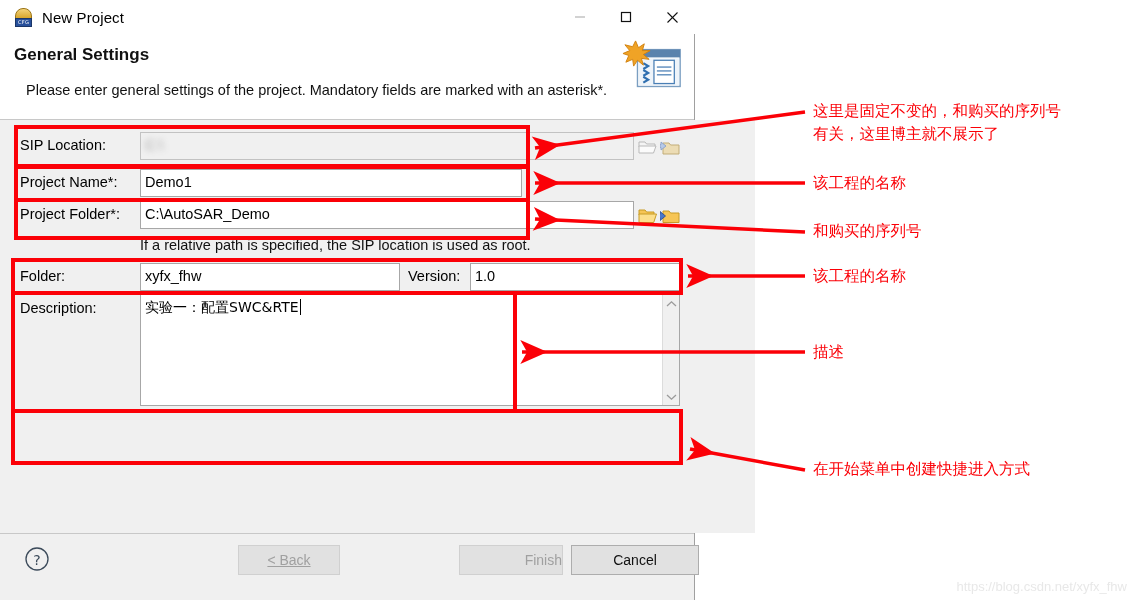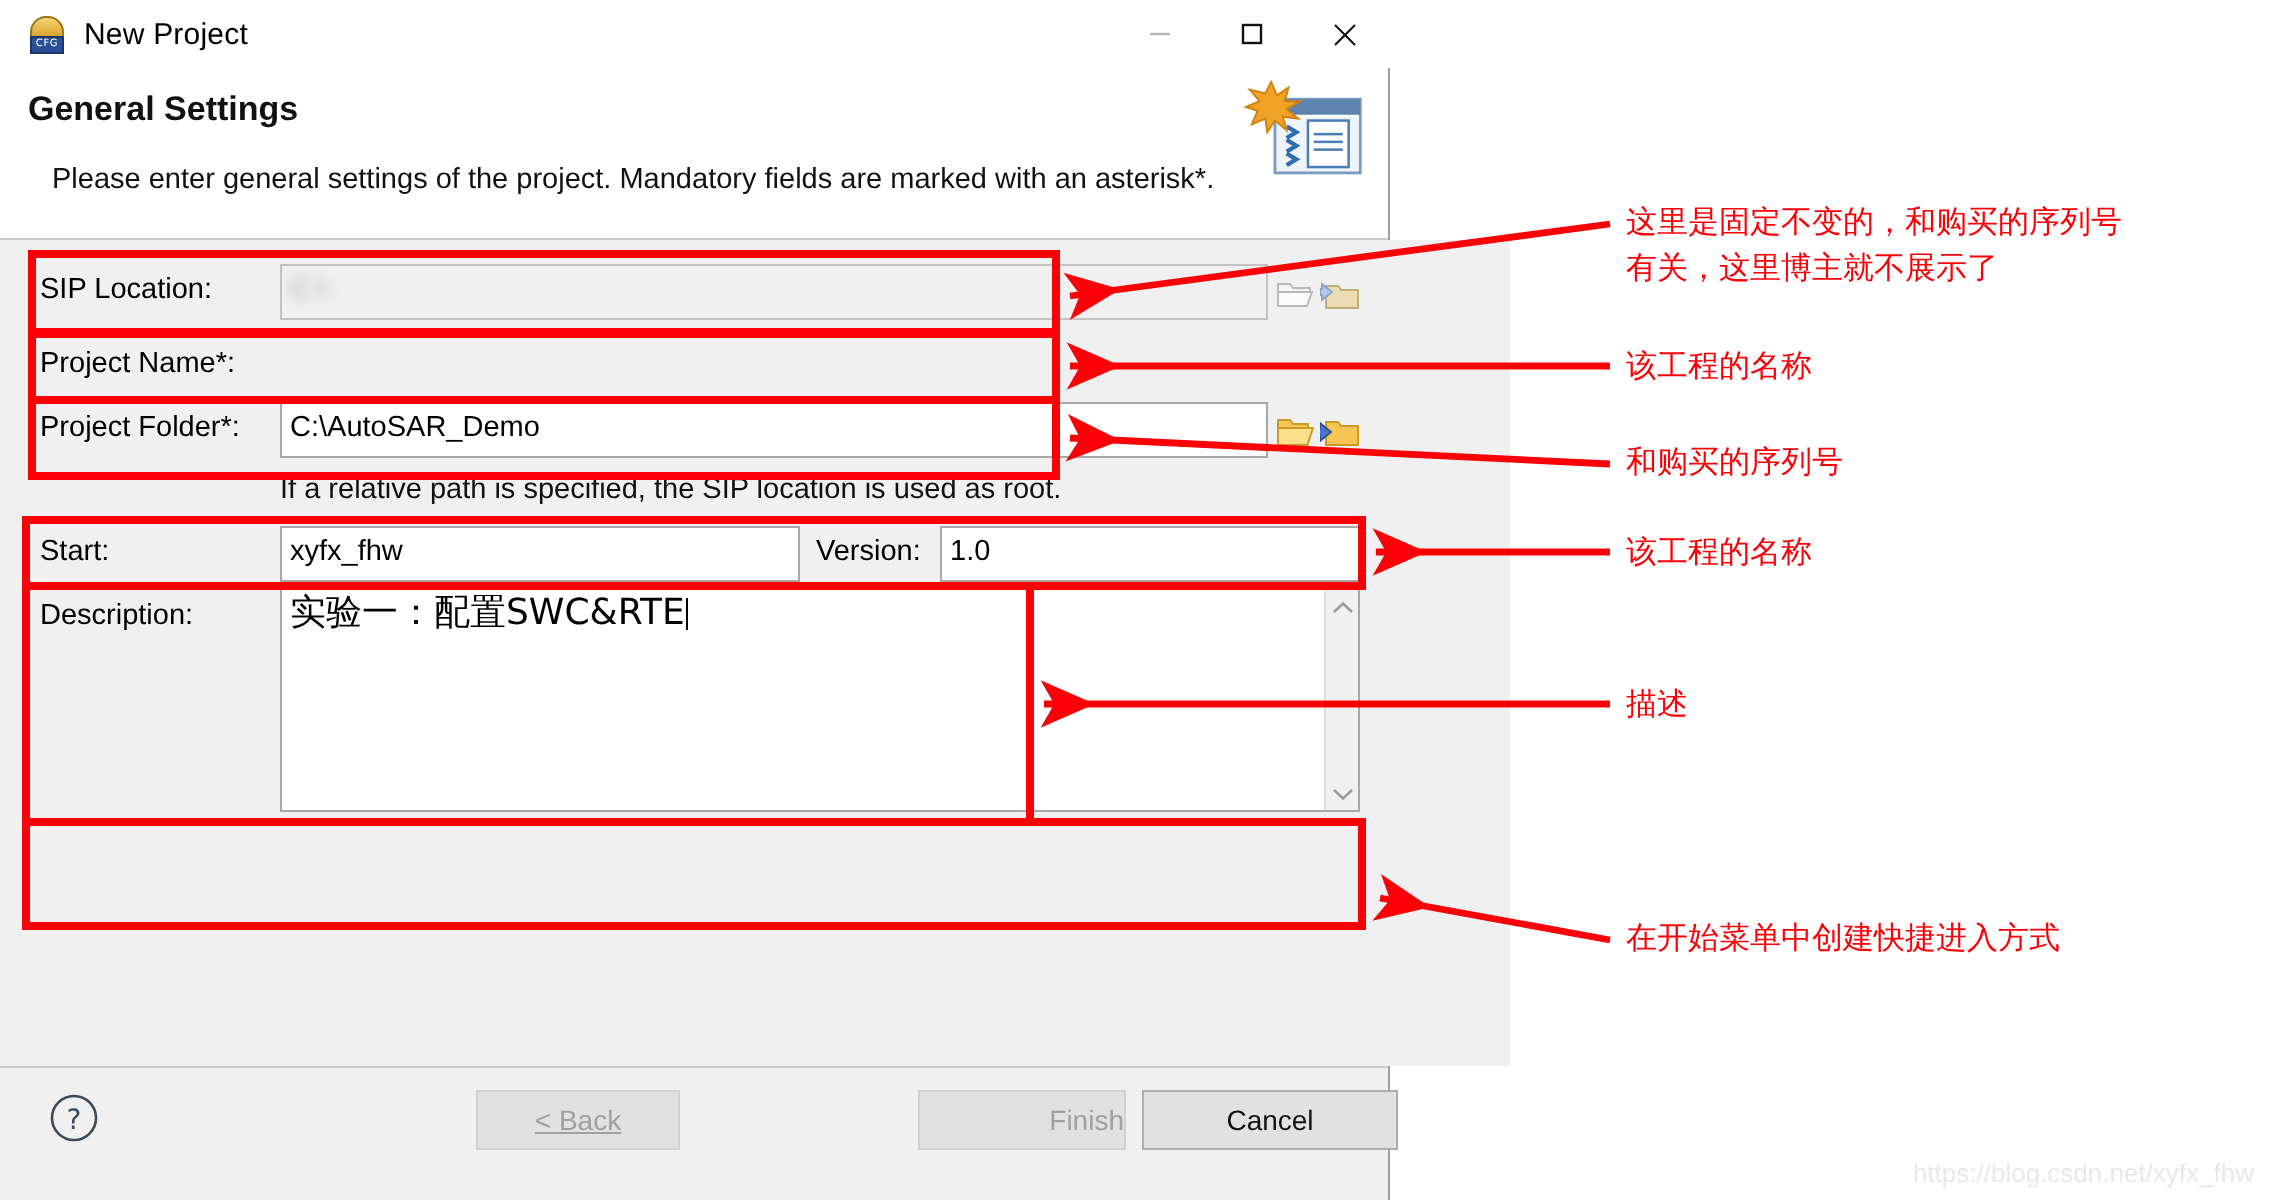--- a/index.html
+++ b/index.html
@@ -87,21 +87,21 @@
     position:absolute;font-size:14.5px;color:#111;
   }
   
   .iconbtn{position:absolute;width:20px;height:18px;}
   
   #desc-box{
     position:absolute;left:140px;top:294px;width:540px;height:112px;
     background:#fff;border:1px solid #a7a7a7;box-sizing:border-box;
   }
   #desc-text{
-    position:absolute;left:4px;top:2px;font-size:18px;color:#000;
+    position:absolute;left:4px;top:2px;font-size:14px;color:#000;
     font-family:"DejaVu Sans",sans-serif;line-height:20px;white-space:nowrap;
   }
   #desc-caret{
     display:inline-block;width:1px;height:16px;background:#000;
     vertical-align:-3px;margin-left:1px;
   }
   #desc-scroll{
     position:absolute;right:0;top:0;width:17px;height:110px;
     background:#f0f0f0;border-left:1px solid #dcdcdc;box-sizing:border-box;
   }
@@ -205,37 +205,40 @@
     <svg class="iconbtn" style="left:638px;top:18px;" viewBox="0 0 20 18">
       <path d="M1 4 h6 l1.6 2 H17 v3 H1 z" fill="#f4f4f4" stroke="#b9b9b9" stroke-width="1"></path>
       <path d="M1 8 h17 l-2.5 7 H1 z" fill="#fbfbfb" stroke="#b9b9b9" stroke-width="1"></path>
     </svg>
     <svg class="iconbtn" style="left:660px;top:18px;" viewBox="0 0 20 18">
       <path d="M3 5 h6 l1.6 2 H19 v9 H3 z" fill="#ecdcb4" stroke="#c2ad79" stroke-width="1"></path>
       <path d="M1 4 l5 4 -5 4 v-2.4 h-1 v-3.2 h1 z" fill="#b7c9e8" stroke="#8aa0c8" stroke-width=".9"></path>
     </svg>
 
     <div class="lbl" style="left:20px;top:54px;">Project Name*:</div>
+    <div class="tf" style="left:140px;top:49px;width:382px;height:28px;">
+      <span>Demo1</span>
+    </div>
 
     <div class="lbl" style="left:20px;top:86px;">Project Folder*:</div>
     <div class="tf" style="left:140px;top:81px;width:494px;height:28px;">
       <span>C:\AutoSAR_Demo</span>
     </div>
     <svg class="iconbtn" style="left:638px;top:87px;" viewBox="0 0 20 18">
       <path d="M1 3 h6 l1.6 2 H16 v3 H1 z" fill="#f6c555" stroke="#c89c26" stroke-width="1"></path>
       <path d="M1 7 h17.5 l-2.8 8.5 H1 z" fill="#fcdf8c" stroke="#c89c26" stroke-width="1"></path>
     </svg>
     <svg class="iconbtn" style="left:660px;top:87px;" viewBox="0 0 20 18">
       <path d="M3 4 h6 l1.6 2 H19 v9.5 H3 z" fill="#f6c555" stroke="#c89c26" stroke-width="1"></path>
       <path d="M0 4.5 l5.5 4.5 -5.5 4.5 v-2.8 h-1.2 v-3.4 h1.2 z" fill="#4a77c8" stroke="#2c4f92" stroke-width=".9"></path>
     </svg>
 
     <div class="hint" style="left:140px;top:117px;">If a relative path is specified, the SIP location is used as root.</div>
 
-    <div class="lbl" style="left:20px;top:148px;">Start:</div>
+    <div class="lbl" style="left:20px;top:148px;">Folder:</div>
     <div class="tf" style="left:140px;top:143px;width:260px;height:28px;">
       <span>xyfx_fhw</span>
     </div>
     <div class="lbl" style="left:408px;top:148px;">Version:</div>
     <div class="tf" style="left:470px;top:143px;width:210px;height:28px;">
       <span>1.0</span>
     </div>
 
     <div class="lbl" style="left:20px;top:180px;">Description:</div>
     <div id="desc-box" style="left:140px;top:174px;width:540px;height:112px;">

